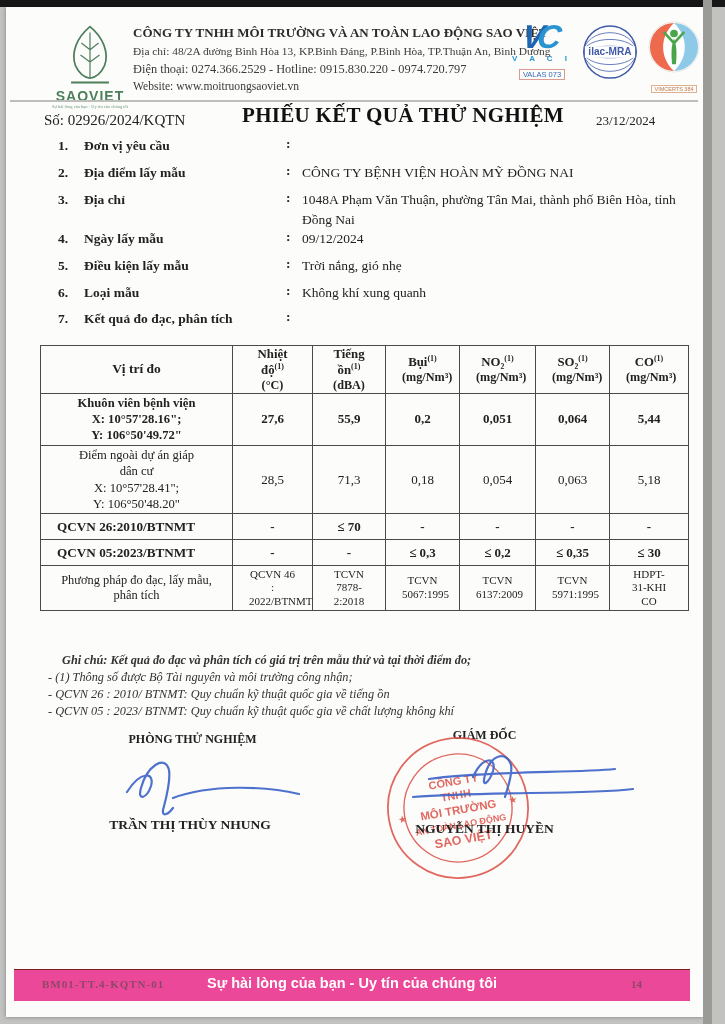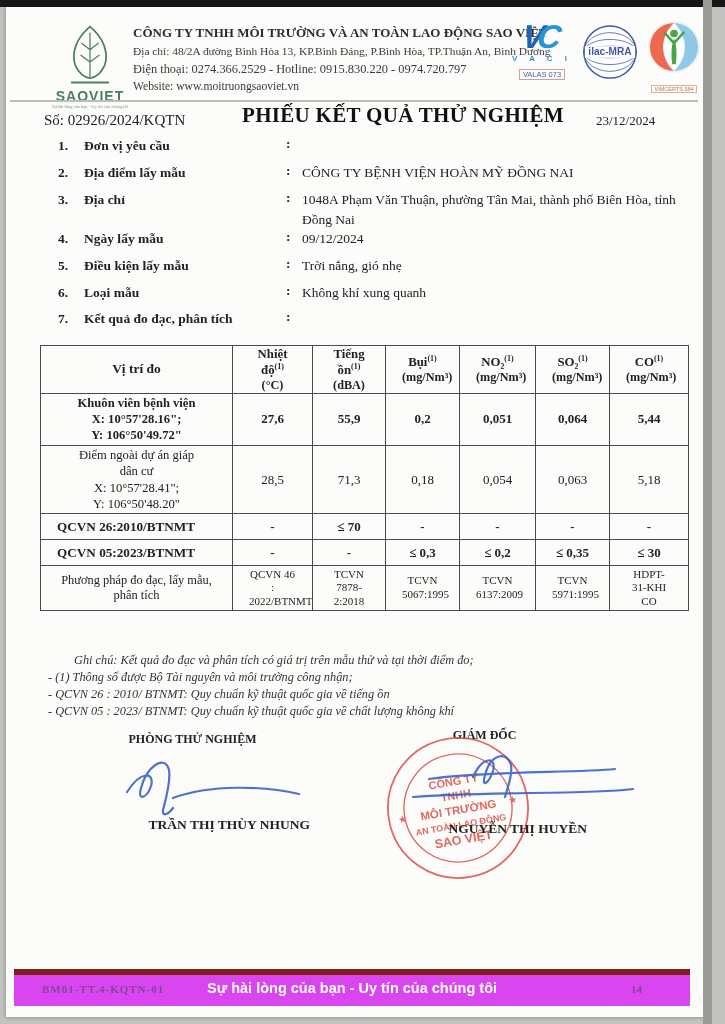--- a/index.html
+++ b/index.html
@@ -61,33 +61,33 @@
   td.limit-lbl{font-weight:bold;font-size:13.2px;padding-left:18px;}
   td.limit-val{text-align:center;font-weight:bold;font-size:13px;}
   td.meth-lbl{white-space:pre-line;text-align:center;font-size:12.4px;line-height:1.25;}
   td.meth-val{white-space:pre-line;text-align:center;font-size:11px;line-height:1.25;}
   tr.hrow{height:42px;} tr.r1{height:52px;font-weight:bold;} tr.r2{height:48px;} tr.r3{height:65px;}
   tr.q{height:26px;} tr.m{height:45px;}
 
   
   .notes{left:48px;top:652px;width:620px;font-style:italic;font-size:12.3px;
          line-height:1.38;color:#333;}
-  .notes .n0{margin-left:26px;}
+  .notes .n0{margin-left:14px;font-weight:bold;}
 
   
   .sig-title{font-weight:bold;font-size:12px;text-align:center;}
-  .sig-name{font-weight:bold;font-size:13.5px;text-align:right;}
+  .sig-name{font-weight:bold;font-size:13.5px;text-align:center;}
   .lab-title{left:105px;top:732px;width:175px;}
   .lab-name{left:70px;top:817px;width:240px;}
   .dir-title{left:412px;top:728px;width:145px;}
   .dir-name{left:382px;top:821px;width:205px;}
 
   
-  .fbar{left:14px;top:969px;width:676px;height:31px;background:#d946ef;
-        border-top:6px solid #7f1d1d;}
+  .fbar{left:14px;top:969px;width:676px;height:31px;background:#ec4899;
+        border-top:1px solid #7f1d1d;}
   .fslogan{position:absolute;left:0;top:5px;width:100%;text-align:center;color:#fff;
            font-family:"Liberation Sans",sans-serif;font-weight:bold;font-size:14.5px;}
   .fcode{position:absolute;left:28px;top:8px;color:rgba(25,70,45,.45);font-size:11px;
          font-weight:bold;letter-spacing:1px;}
   .fpage{position:absolute;right:48px;top:8px;color:rgba(25,70,45,.45);font-size:11px;
          font-weight:bold;}
 </style>
 </head>
 <body>
 

